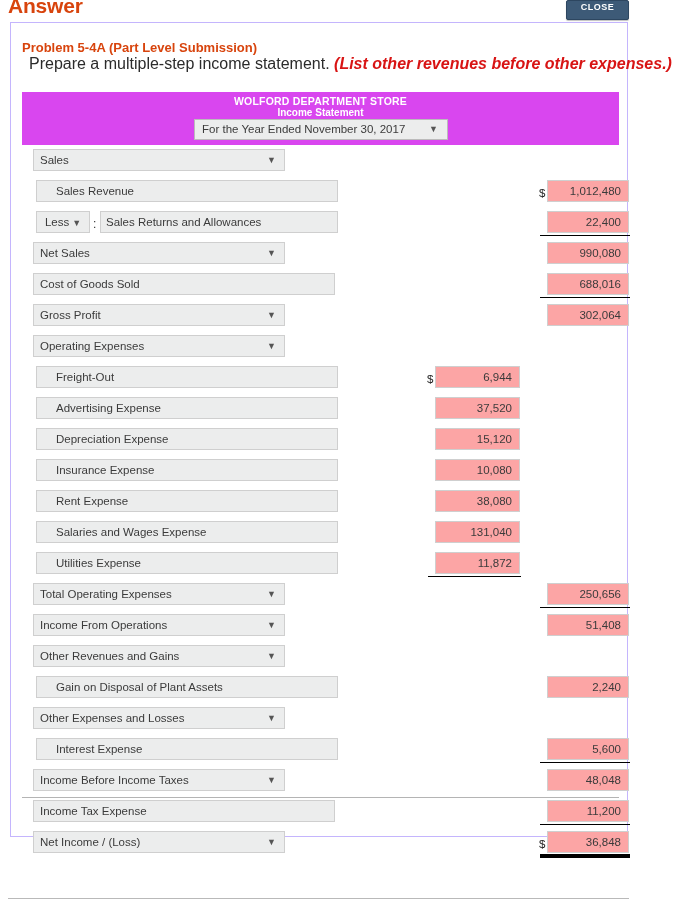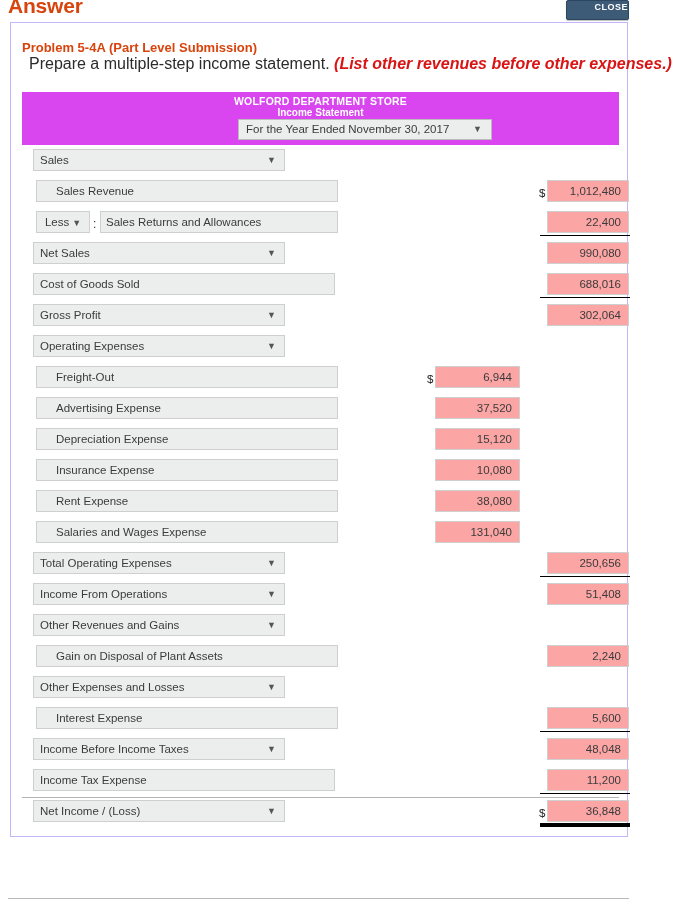--- a/index.html
+++ b/index.html
@@ -20,21 +20,21 @@
   }
   .close-btn {
     position: absolute; left: 566px; top: 0px;
     width: 63px; height: 20px;
     background: #3d5a77;
     border: 1px solid #2d4660;
     border-radius: 2px;
     color: #ffffff;
     font-size: 9px; font-weight: bold;
     letter-spacing: 0.5px;
-    text-align: right; line-height: 13px;
+    text-align: center; line-height: 13px;
     cursor: pointer;
     box-shadow: 0 1px 1px rgba(0,0,0,0.25);
   }
 
   
   .panel {
     position: absolute; left: 10px; top: 22px;
     width: 618px; height: 815px;
     border: 1px solid #c4b5fd;
     background: #ffffff;
@@ -71,21 +71,20 @@
     font-size: 10px; font-weight: bold;
   }
   .banner .date-sel {
     position: absolute; left: 172px; top: 27px;
     width: 254px; height: 21px;
     background: #eceded;
     border: 1px solid #bbbbbb;
     color: #3b3b3b; font-size: 11.5px;
     text-align: left; padding-left: 7px; line-height: 19px;
     cursor: pointer;
-    margin-left: 44px;
   }
   .banner .date-sel .cav {
     position: absolute; right: 9px; top: 0; font-size: 9px; color: #555;
   }
 
   
   .rows { position: relative; width: 597px; }
   .row { position: relative; height: 31px; }
 
   
@@ -243,20 +242,25 @@
           </div>
           <div class="row">
             <div class="txt ind">Rent Expense</div>
             <div class="num mid">38,080</div>
           </div>
           <div class="row">
             <div class="txt ind">Salaries and Wages Expense</div>
             <div class="num mid">131,040</div>
           </div>
           <div class="row">
+            <div class="txt ind">Utilities Expense</div>
+            <div class="num mid">11,872</div>
+            <div class="rule mid" style="top: 28px;"></div>
+          </div>
+          <div class="row">
             <div class="sel"><span>Total Operating Expenses</span><span class="cav">▼</span></div>
             <div class="num right">250,656</div>
             <div class="rule right" style="top: 28px;"></div>
           </div>
           <div class="row">
             <div class="sel"><span>Income From Operations</span><span class="cav">▼</span></div>
             <div class="num right">51,408</div>
           </div>
           <div class="row">
             <div class="sel"><span>Other Revenues and Gains</span><span class="cav">▼</span></div>

